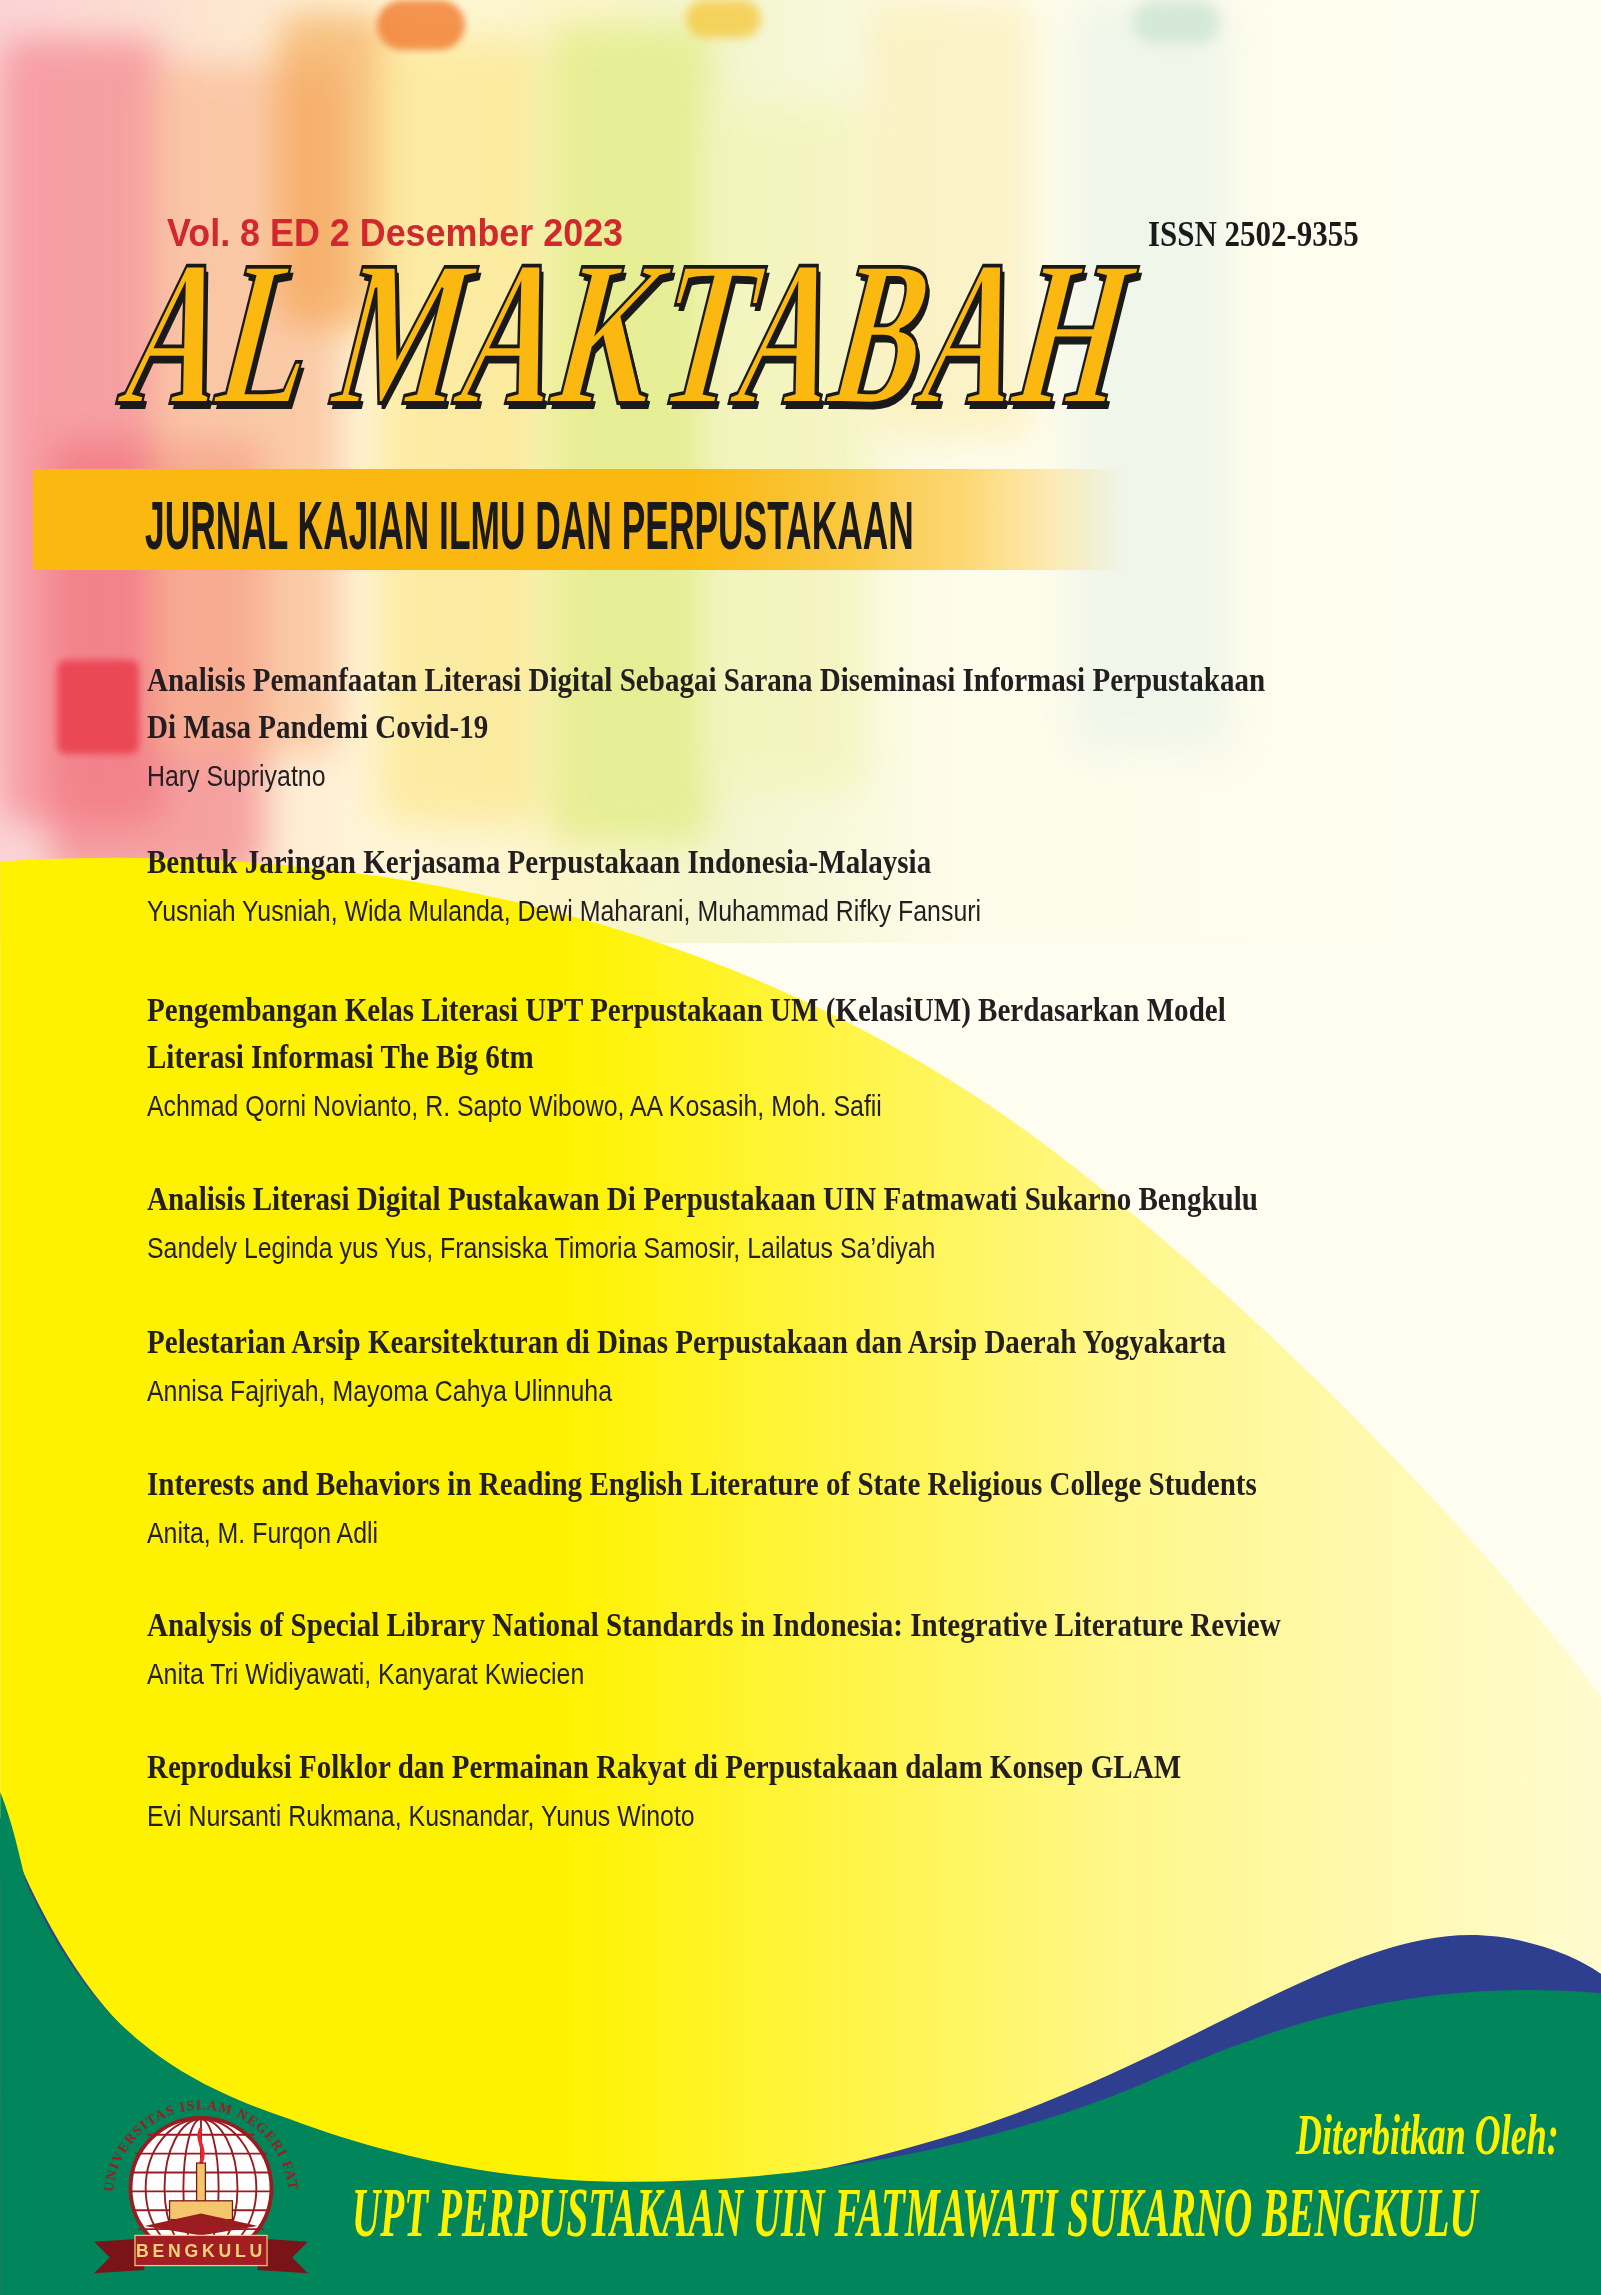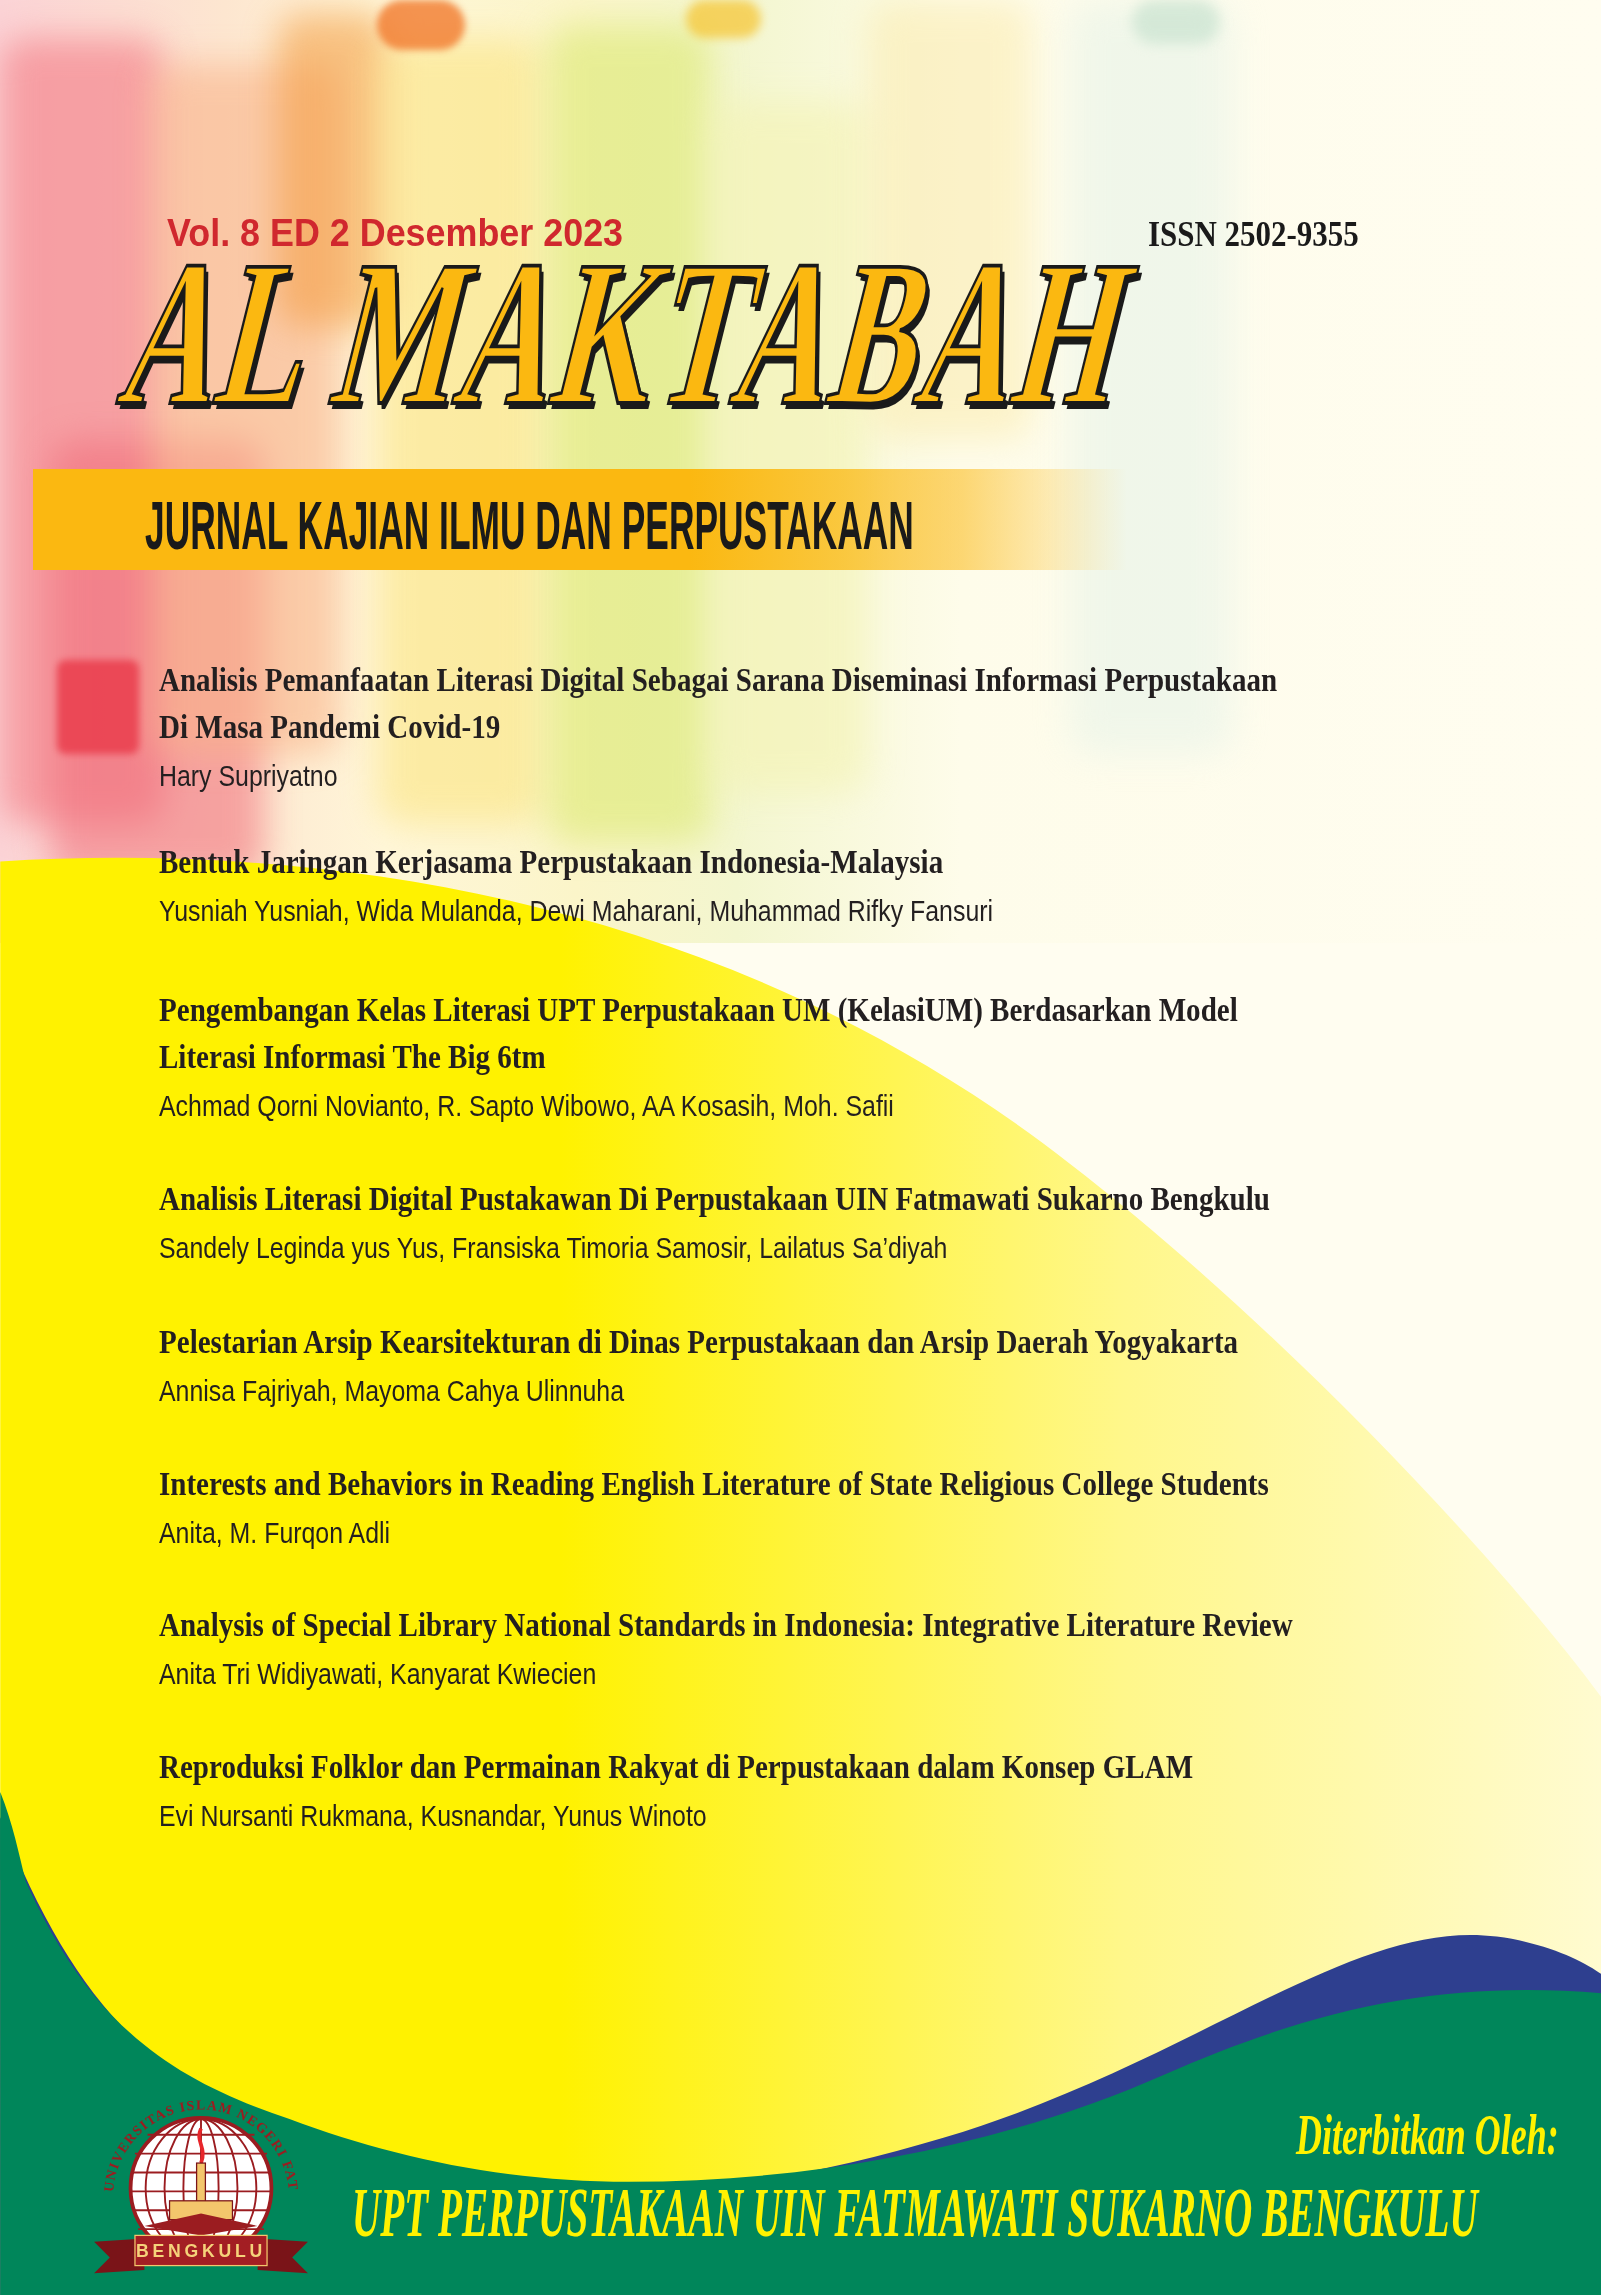--- a/index.html
+++ b/index.html
@@ -62,21 +62,21 @@
     }
     .subtitle {
       position: absolute; left: 145px; top: 486px;
       font-family: "Liberation Sans", sans-serif; font-weight: bold;
       font-size: 68px; color: #1a1a1a;
       transform: scaleX(0.52); transform-origin: left top; white-space: nowrap;
     }
 
     
     .articles { position: absolute; left: 147px; top: 657px; width: 1333px; }
-    .article { position: absolute; left: 12px; }
+    .article { position: absolute; left: 0; }
     .a-title {
       font-family: "Liberation Serif", serif; font-weight: bold;
       font-size: 33px; line-height: 47px; color: #231f20;
       white-space: nowrap;
       transform: scaleX(0.88); transform-origin: left top;
     }
     .a-authors {
       font-family: "Liberation Sans", sans-serif;
       font-size: 30px; line-height: 44px; color: #231f20;
       white-space: nowrap;

